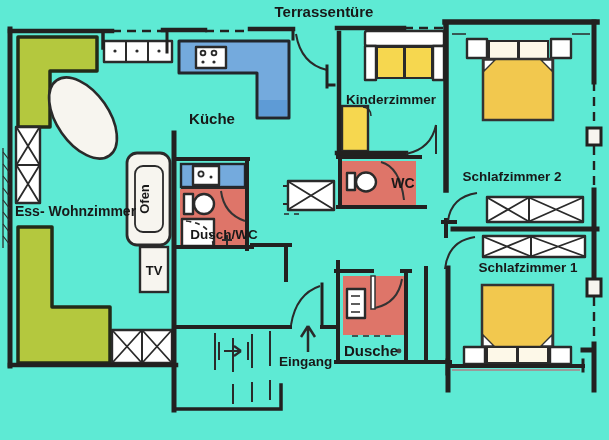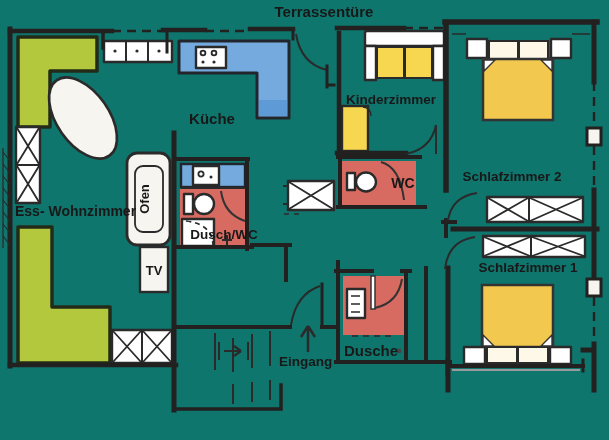--- a/index.html
+++ b/index.html
@@ -1,16 +1,16 @@
 <!DOCTYPE html>
 <html><head>
 <meta charset="utf-8">
 <style>
   html,body{margin:0;padding:0;background:#e8e6e0;}
-  #stage{position:relative;width:609px;height:440px;background:#0f766e;overflow:hidden;
+  #stage{position:relative;width:609px;height:440px;background:#5eead4;overflow:hidden;
          font-family:"Liberation Sans",sans-serif;}
   svg{position:absolute;left:0;top:0;}
   .lbl{font-family:"Liberation Sans",sans-serif;font-weight:bold;fill:#181818;}
   .wall{stroke:#222120;fill:none;stroke-linecap:square;stroke-linejoin:round;}
   .dash{stroke:#222120;fill:none;stroke-width:2.4;stroke-dasharray:9 6;}
   .thin{stroke:#2a2a2a;fill:none;stroke-width:2;}
   .furn{stroke:#2a2a2a;stroke-width:2.4;fill:#ffffff;stroke-linejoin:round;}
   .xline{stroke:#2a2a2a;stroke-width:1.8;fill:none;}
 </style>
 </head>

